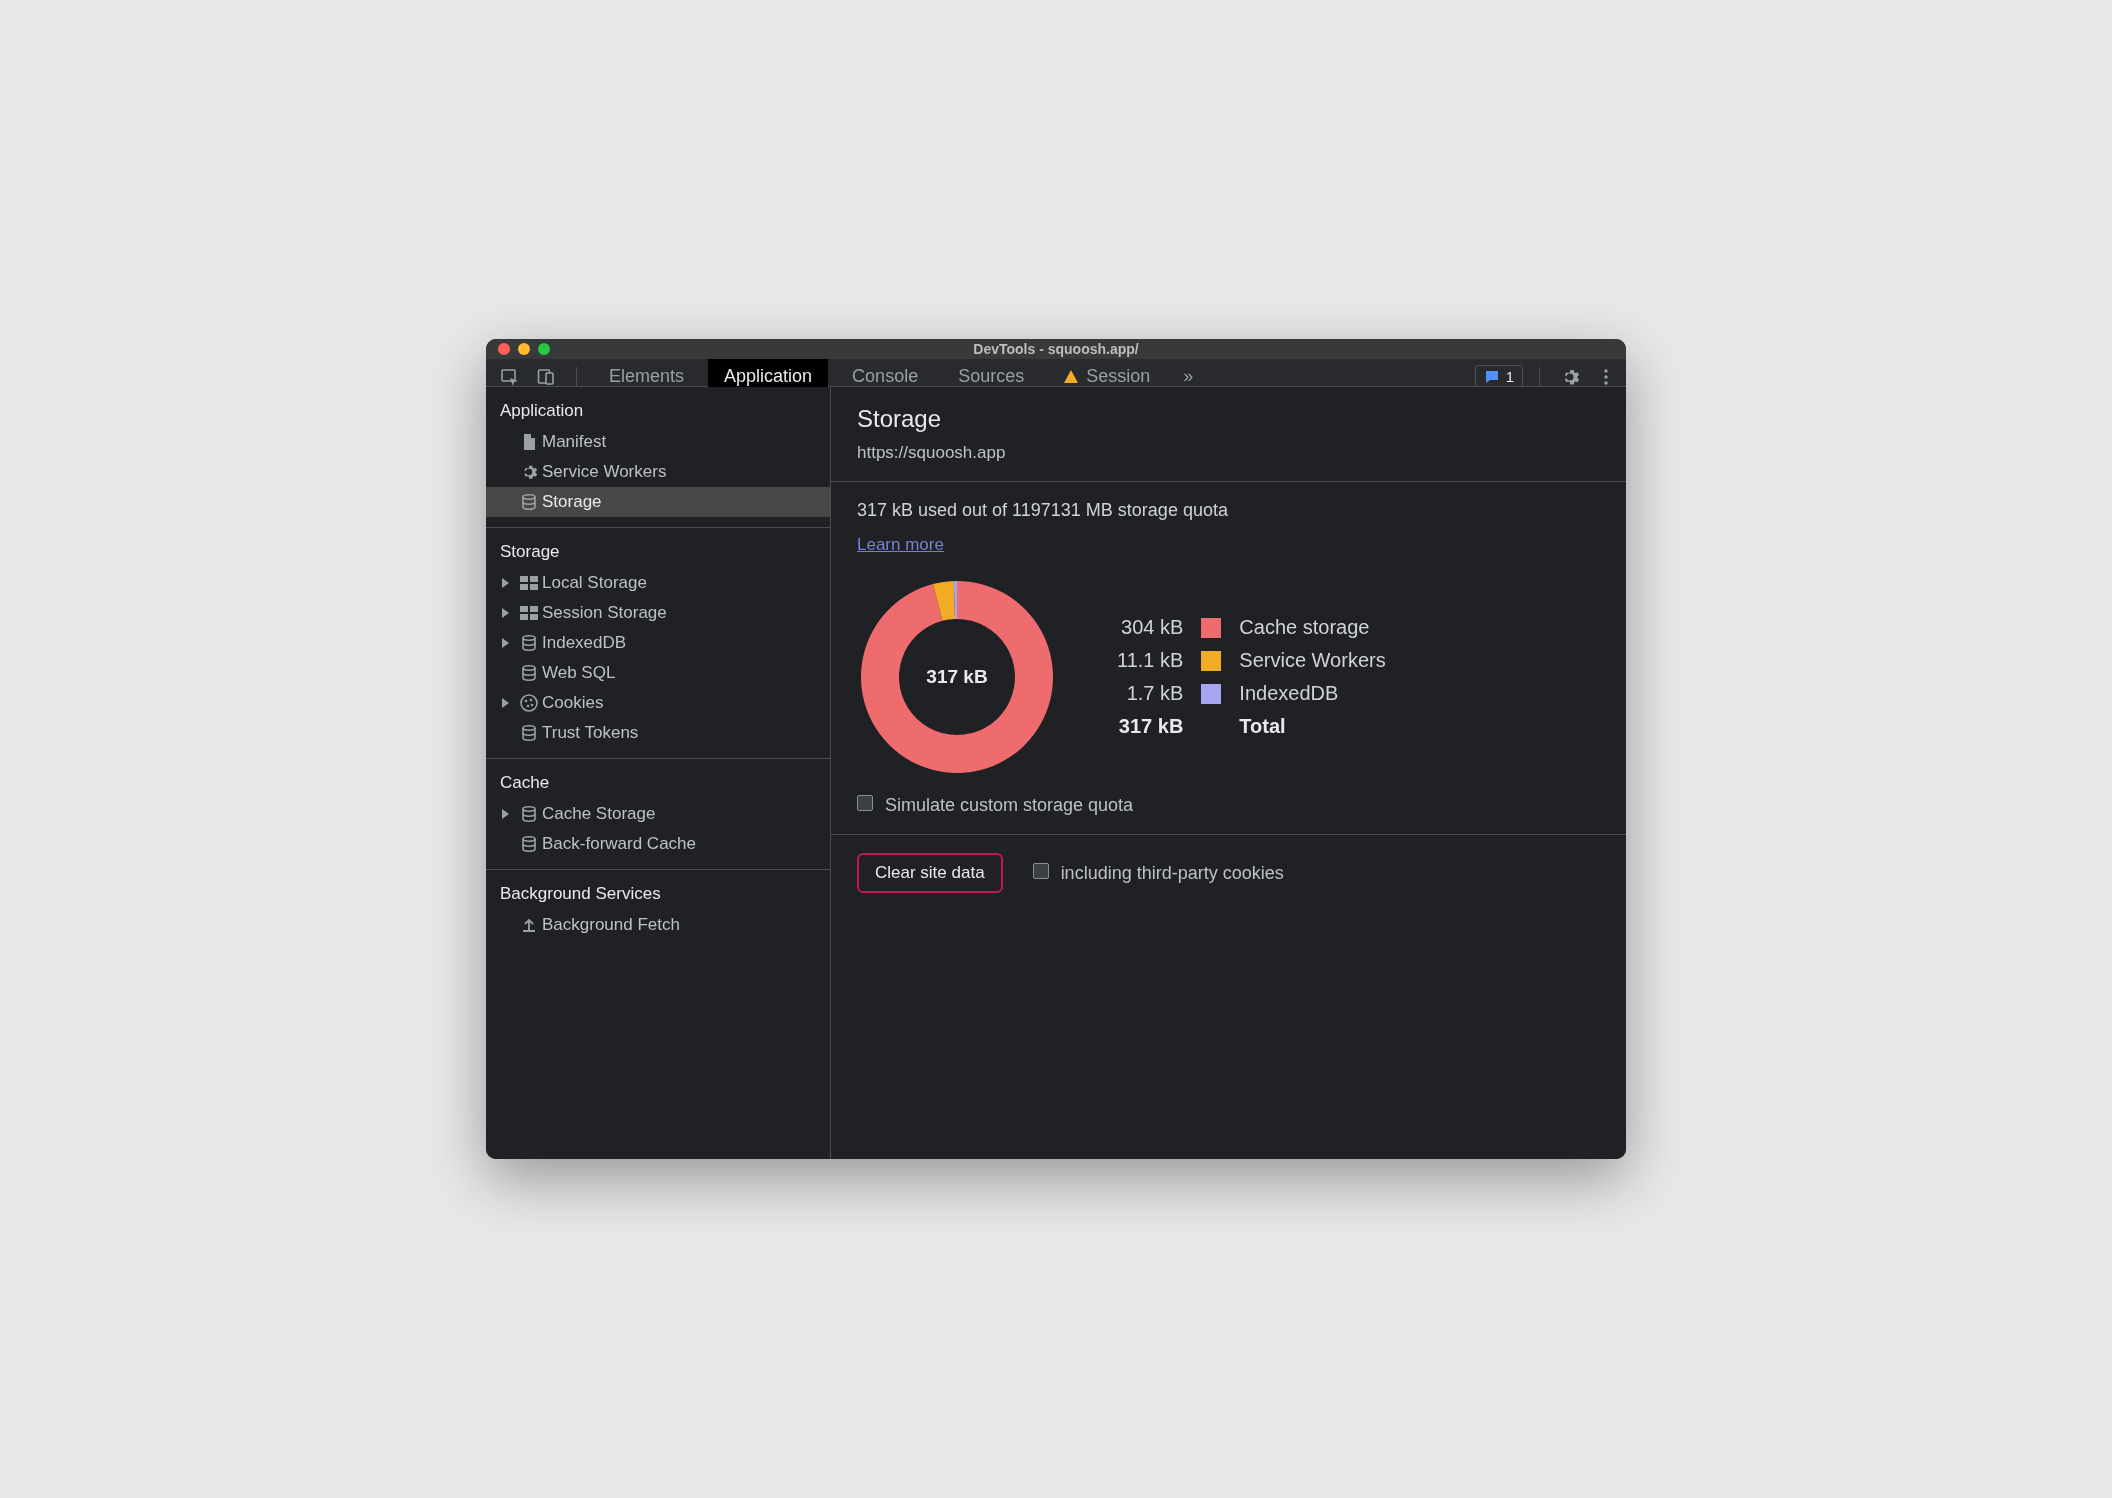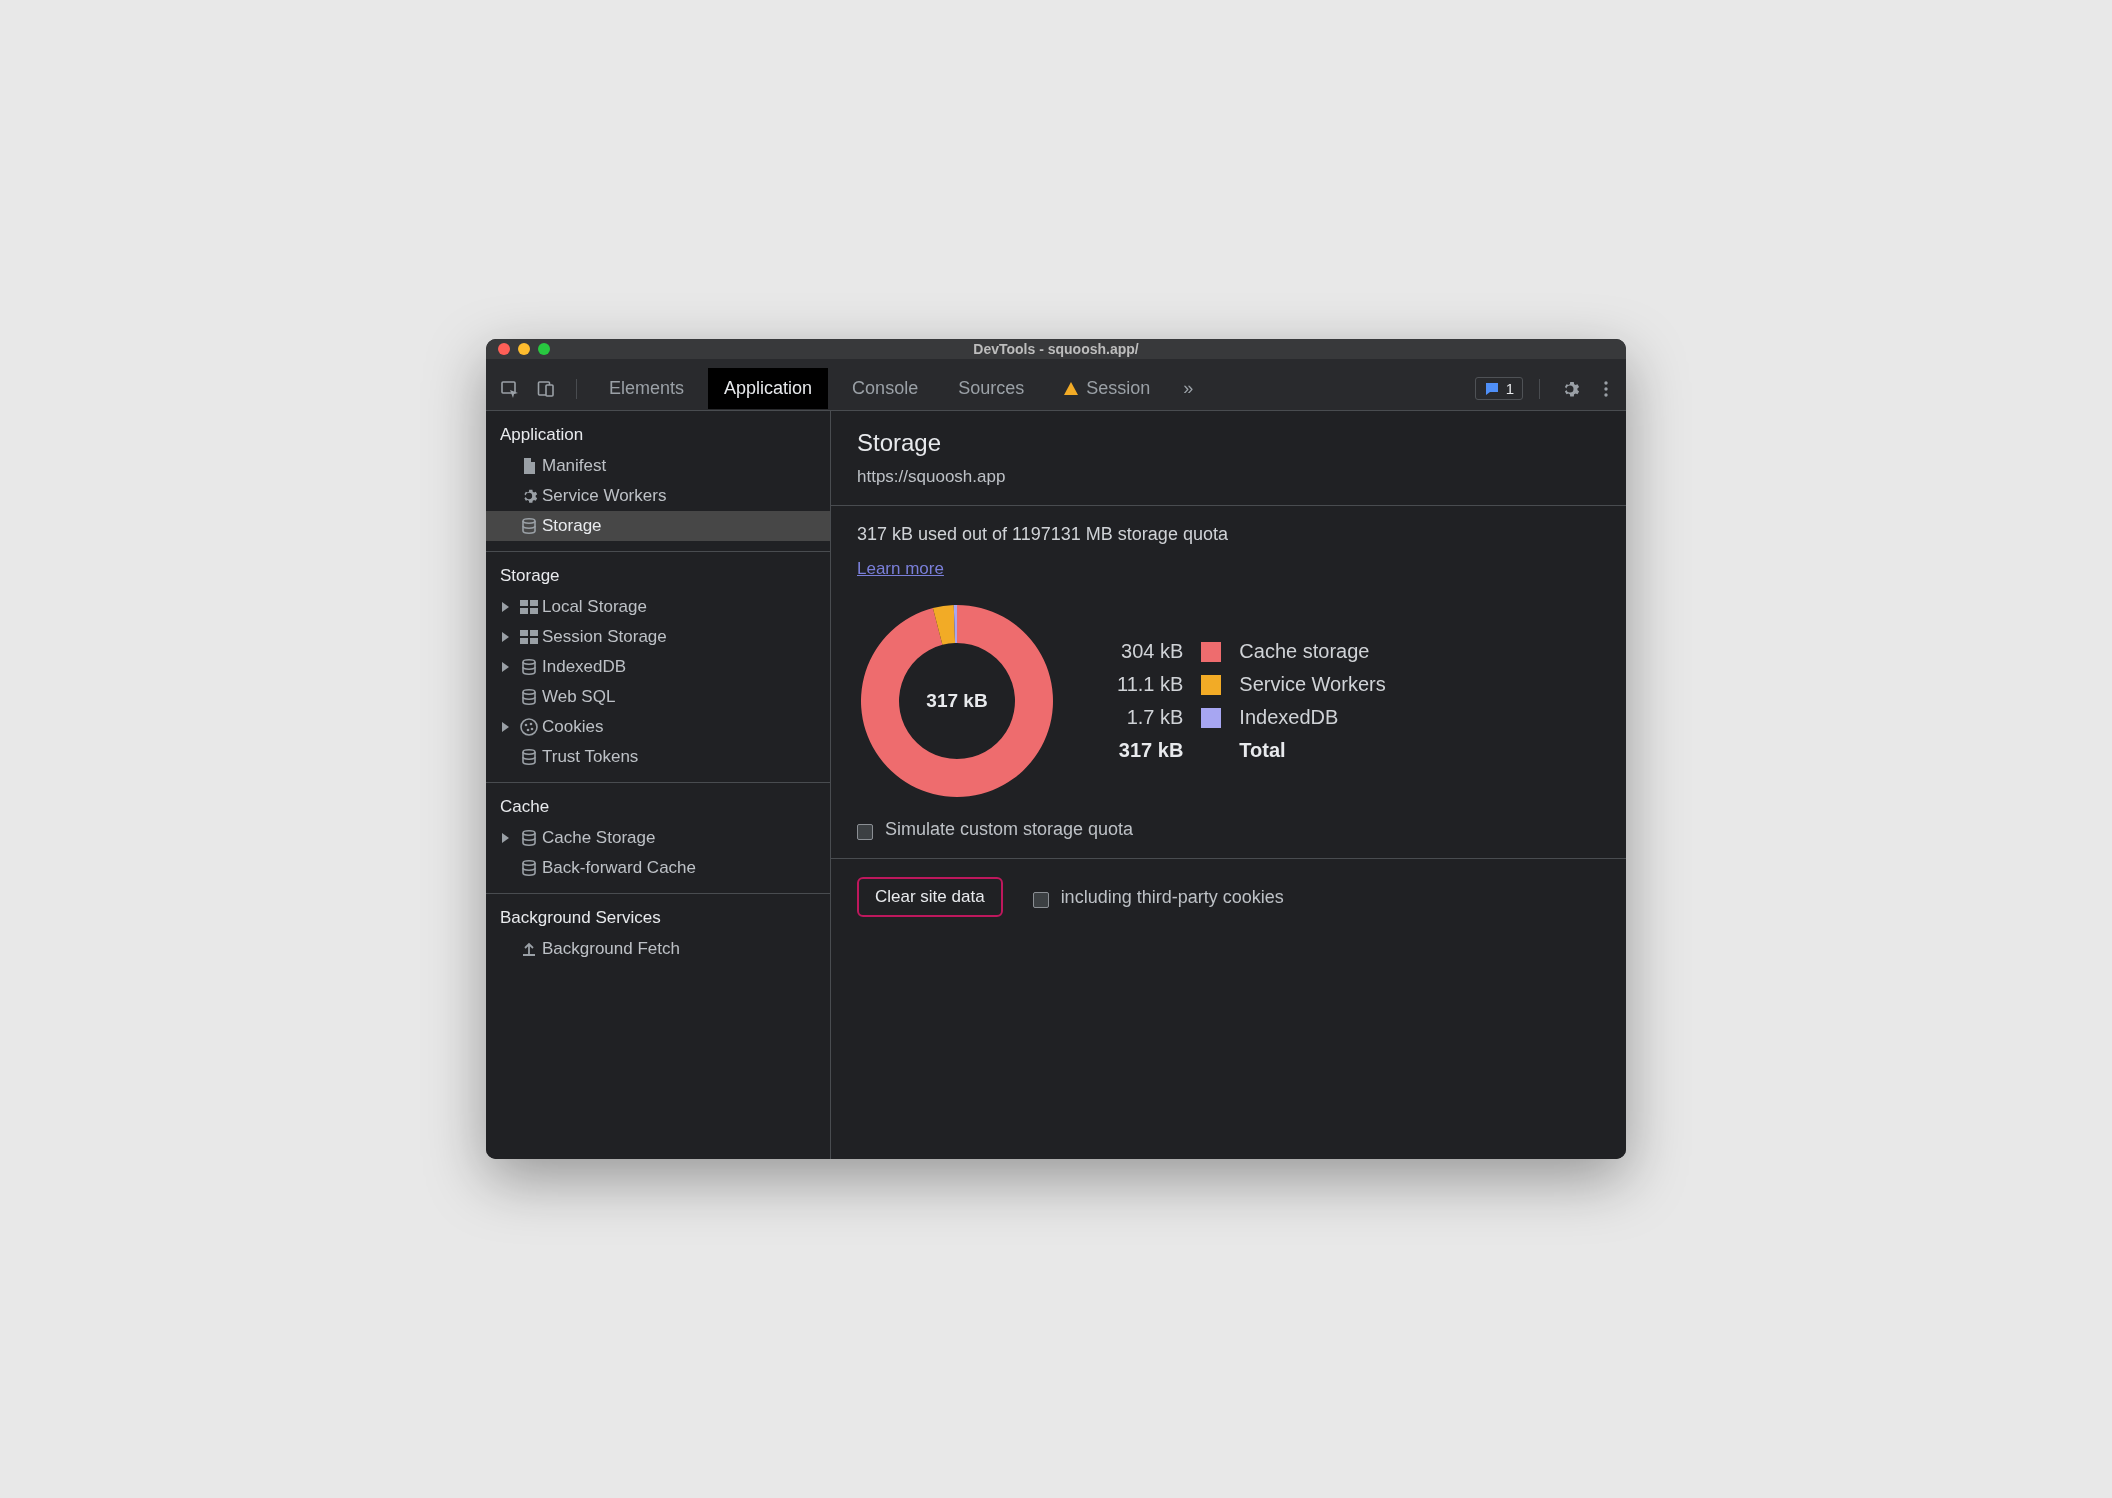--- a/index.html
+++ b/index.html
@@ -38,21 +38,21 @@
   .tl-red { background: #ff5f57; }
   .tl-yellow { background: #febc2e; }
   .tl-green { background: #28c840; }
   .titlebar-title {
     position: absolute; left: 0; right: 0; text-align: center;
     color: #bdbdbd; font-size: 14px; font-weight: 600;
     pointer-events: none;
   }
   
   .toolbar {
-    height: 52px;
+    height: 28px;
     background: #292a2d;
     border-bottom: 1px solid #494c50;
     display: flex;
     align-items: center;
     padding: 8px 6px 0 10px;
     gap: 8px;
   }
   .tool-icon {
     color: #9aa0a6;
     width: 28px; height: 28px;
@@ -166,21 +166,21 @@
     position: absolute; inset: 0;
     display: flex; align-items: center; justify-content: center;
     font-size: 19px; font-weight: 700; color: #e8eaed;
   }
   .legend { display: grid; grid-template-columns: auto auto auto; gap: 10px 18px; align-items: center; font-size: 20px; }
   .lg-val { text-align: right; color: #d0d3d7; white-space: nowrap;}
   .swatch { width: 20px; height: 20px; display: inline-block; }
   .lg-label { color: #d0d3d7; }
   .lg-total { font-weight: 700; color: #e8eaed; }
   .checkbox-row {
-    display: flex; align-items: flex-end; gap: 12px;
+    display: flex; align-items: flex-start; gap: 12px;
     color: #bdc1c6; font-size: 18px;
     cursor: pointer;
   }
   .chk {
     width: 16px; height: 16px; border: 1px solid #8b8f94; border-radius: 2px;
     background: #3c4043;
   }
   .btn {
     border: 2px solid #be185d; background: transparent; color: #e8eaed;
     padding: 8px 16px; border-radius: 6px; font-size: 17px; cursor: pointer;

